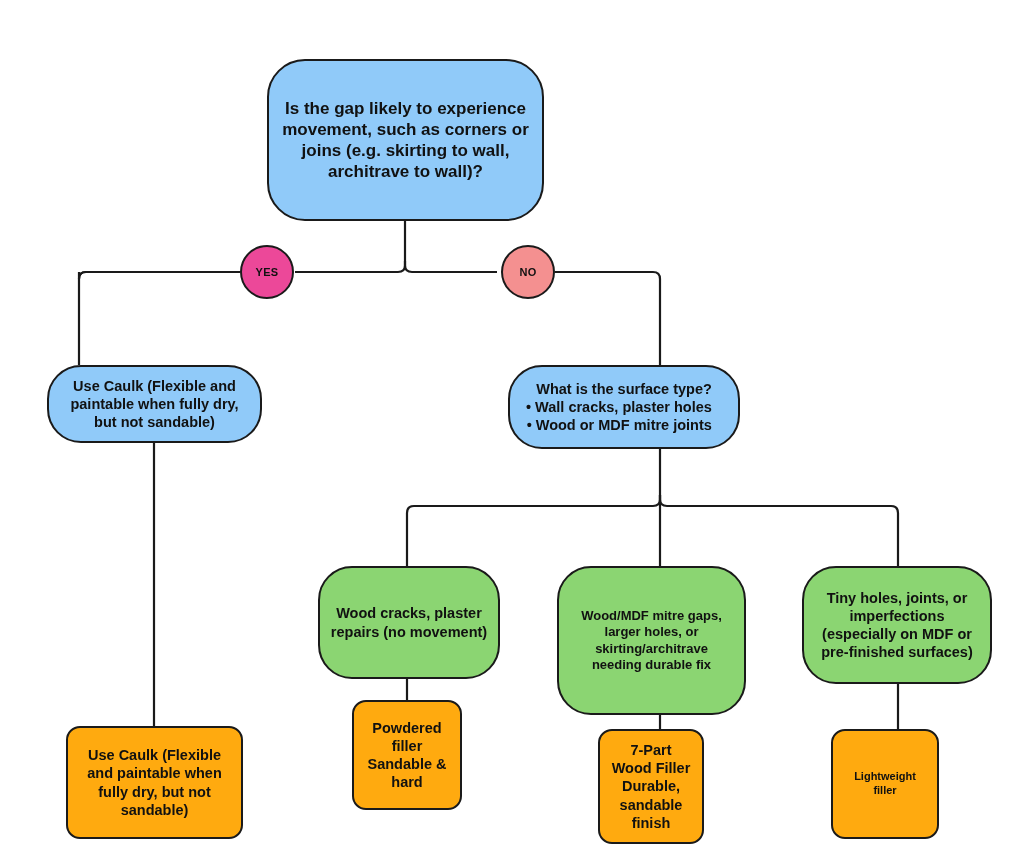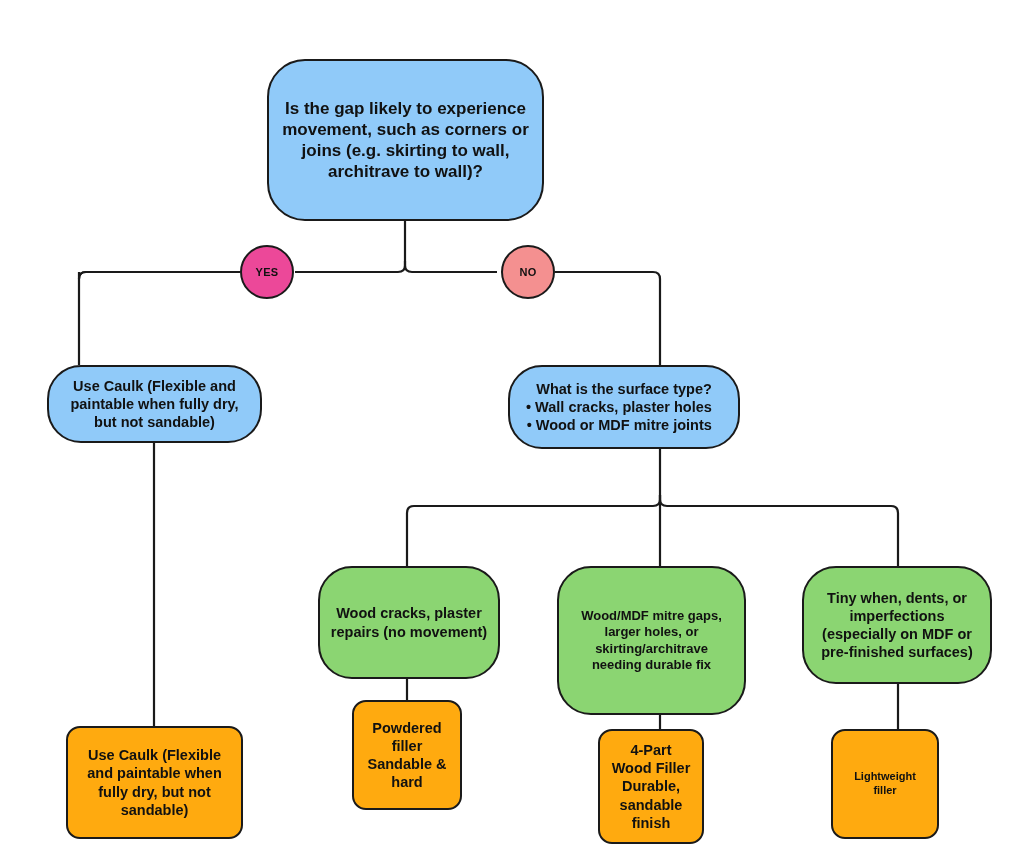--- a/index.html
+++ b/index.html
@@ -103,25 +103,25 @@
   <div class="node blue pill-sm" style="left:47px; top:336px; width:215px; height:78px; font-size:14.5px;">Use Caulk (Flexible and paintable when fully dry, but not sandable)</div>
 
   <div class="node blue pill-sm" style="left:508px; top:336px; width:232px; height:84px; font-size:14.5px; text-align:right; justify-content:flex-start; padding-left:16px;">What is the surface type?
 • Wall cracks, plaster holes
 • Wood or MDF mitre joints</div>
 
   <div class="node green pill-sm" style="left:318px; top:537px; width:182px; height:113px; font-size:14.5px;">Wood cracks, plaster repairs (no movement)</div>
 
   <div class="node green pill-sm" style="left:557px; top:537px; width:189px; height:149px; font-size:13px;">Wood/MDF mitre gaps, larger holes, or skirting/architrave needing durable fix</div>
 
-  <div class="node green pill-sm" style="left:802px; top:537px; width:190px; height:118px; font-size:14.5px;">Tiny when, dents, or imperfections (especially on MDF or pre-finished surfaces)</div>
+  <div class="node green pill-sm" style="left:802px; top:537px; width:190px; height:118px; font-size:14.5px;">Tiny holes, joints, or imperfections (especially on MDF or pre-finished surfaces)</div>
 
   <div class="node orange rect" style="left:66px; top:697px; width:177px; height:113px; font-size:14.5px;">Use Caulk (Flexible and paintable when fully dry, but not sandable)</div>
 
   <div class="node orange rect" style="left:352px; top:671px; width:110px; height:110px; font-size:14.5px;">Powdered filler
 Sandable &amp; hard</div>
 
-  <div class="node orange rect" style="left:598px; top:700px; width:106px; height:115px; font-size:14.5px;">4-Part Wood Filler
+  <div class="node orange rect" style="left:598px; top:700px; width:106px; height:115px; font-size:14.5px;">7-Part Wood Filler
 Durable, sandable finish</div>
 
   <div class="node orange rect" style="left:831px; top:700px; width:108px; height:110px; font-size:11px;">Lightweight filler</div>
 
 </div>
 
 </body></html>

